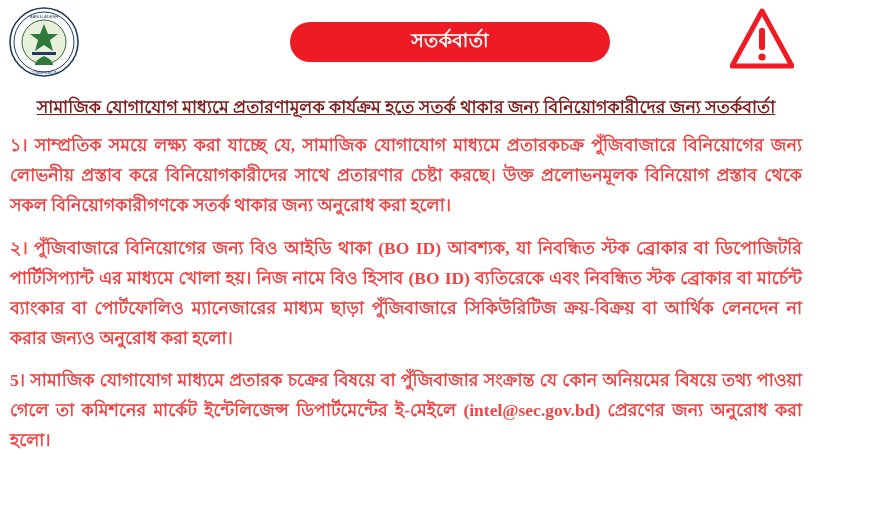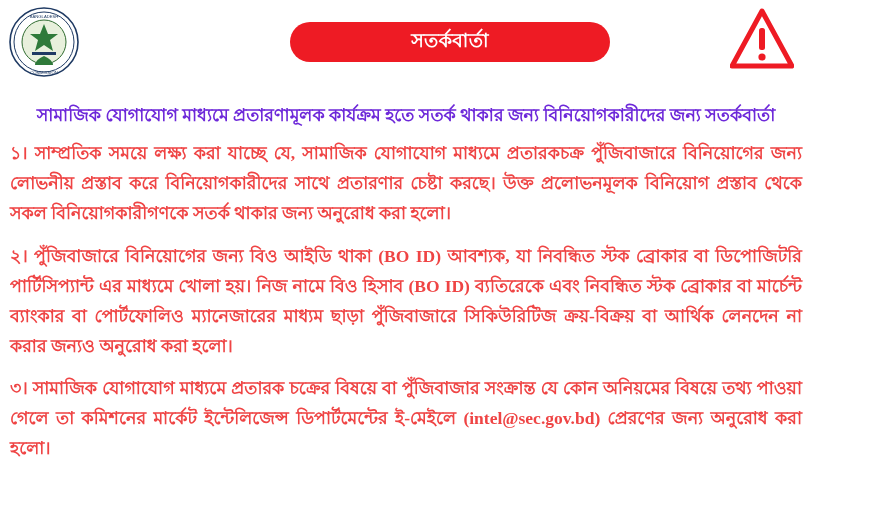--- a/index.html
+++ b/index.html
@@ -68,26 +68,27 @@
     height: 62px;
   }
   .warn-icon svg { display: block; }
 
   
   .content {
     padding: 0 10px;
   }
 
   .subtitle {
-    color: #6d28d9;
+    color: #7f1d1d;
     font-size: 17.5px;
     font-weight: bold;
     text-align: center;
     line-height: 1.5;
-    margin: 16px 0 10px 0;
+    margin: 8px 0 10px 0;
+    text-decoration: underline;
   }
 
   .para {
     color: #ef4444;
     font-size: 17.5px;
     font-weight: bold;
     text-align: justify;
     text-justify: inter-word;
     line-height: 1.72;
     margin: 0 0 12px 0;
@@ -127,17 +128,17 @@
     </div>
 
   </div>
 
   <div class="content">
 
     <div class="subtitle">সামাজিক যোগাযোগ মাধ্যমে প্রতারণামূলক কার্যক্রম হতে সতর্ক থাকার জন্য বিনিয়োগকারীদের জন্য সতর্কবার্তা</div>
 
     <p class="para">১। সাম্প্রতিক সময়ে লক্ষ্য করা যাচ্ছে যে, সামাজিক যোগাযোগ মাধ্যমে প্রতারকচক্র পুঁজিবাজারে বিনিয়োগের জন্য লোভনীয় প্রস্তাব করে বিনিয়োগকারীদের সাথে প্রতারণার চেষ্টা করছে। উক্ত প্রলোভনমূলক বিনিয়োগ প্রস্তাব থেকে সকল বিনিয়োগকারীগণকে সতর্ক থাকার জন্য অনুরোধ করা হলো।</p>
     <p class="para">২। পুঁজিবাজারে বিনিয়োগের জন্য বিও আইডি থাকা (BO ID) আবশ্যক, যা নিবন্ধিত স্টক ব্রোকার বা ডিপোজিটরি পার্টিসিপ্যান্ট এর মাধ্যমে খোলা হয়। নিজ নামে বিও হিসাব (BO ID) ব্যতিরেকে এবং নিবন্ধিত স্টক ব্রোকার বা মার্চেন্ট ব্যাংকার বা পোর্টফোলিও ম্যানেজারের মাধ্যম ছাড়া পুঁজিবাজারে সিকিউরিটিজ ক্রয়-বিক্রয় বা আর্থিক লেনদেন না করার জন্যও অনুরোধ করা হলো।</p>
-    <p class="para">৩। সামাজিক যোগাযোগ মাধ্যমে প্রতারক চক্রের বিষয়ে বা পুঁজিবাজার সংক্রান্ত যে কোন অনিয়মের বিষয়ে তথ্য পাওয়া গেলে তা কমিশনের মার্কেট ইন্টেলিজেন্স ডিপার্টমেন্টের ই-মেইলে (intel@sec.gov.bd) প্রেরণের জন্য অনুরোধ করা হলো।</p>
+    <p class="para">5। সামাজিক যোগাযোগ মাধ্যমে প্রতারক চক্রের বিষয়ে বা পুঁজিবাজার সংক্রান্ত যে কোন অনিয়মের বিষয়ে তথ্য পাওয়া গেলে তা কমিশনের মার্কেট ইন্টেলিজেন্স ডিপার্টমেন্টের ই-মেইলে (intel@sec.gov.bd) প্রেরণের জন্য অনুরোধ করা হলো।</p>
 
   </div>
 
 </div>
 
 </body></html>

